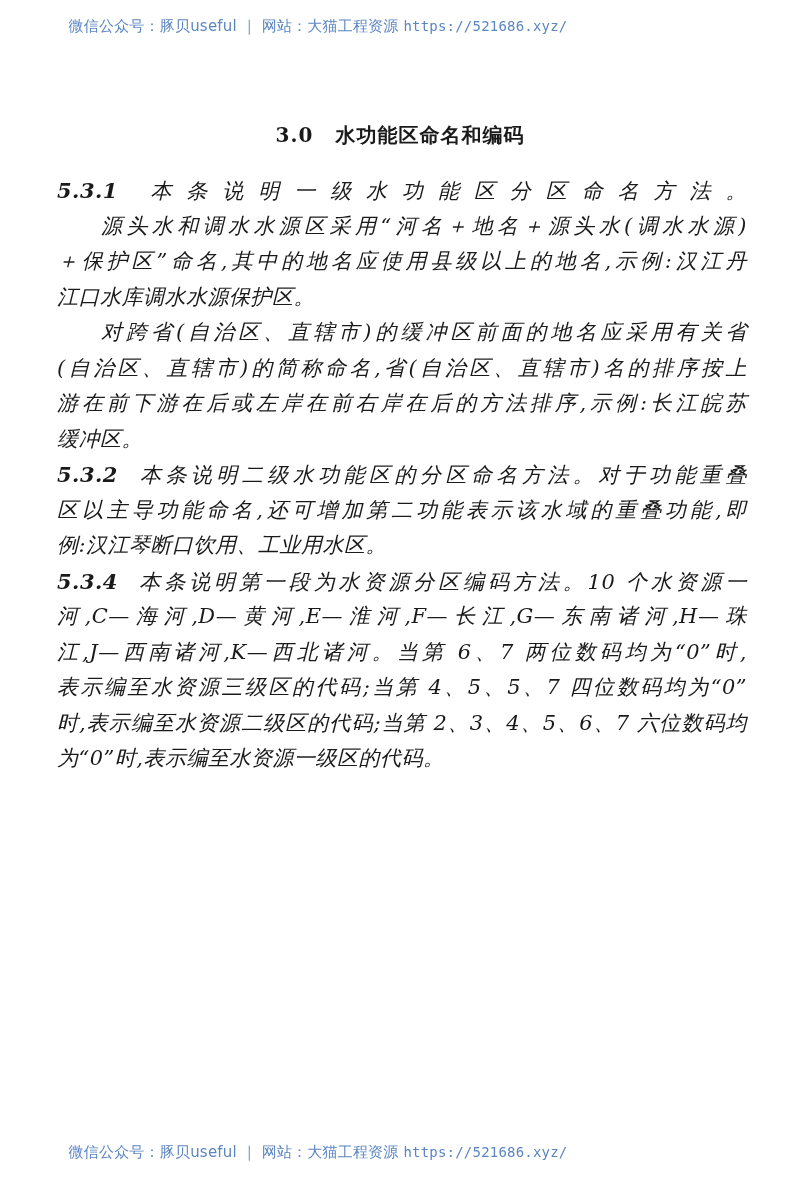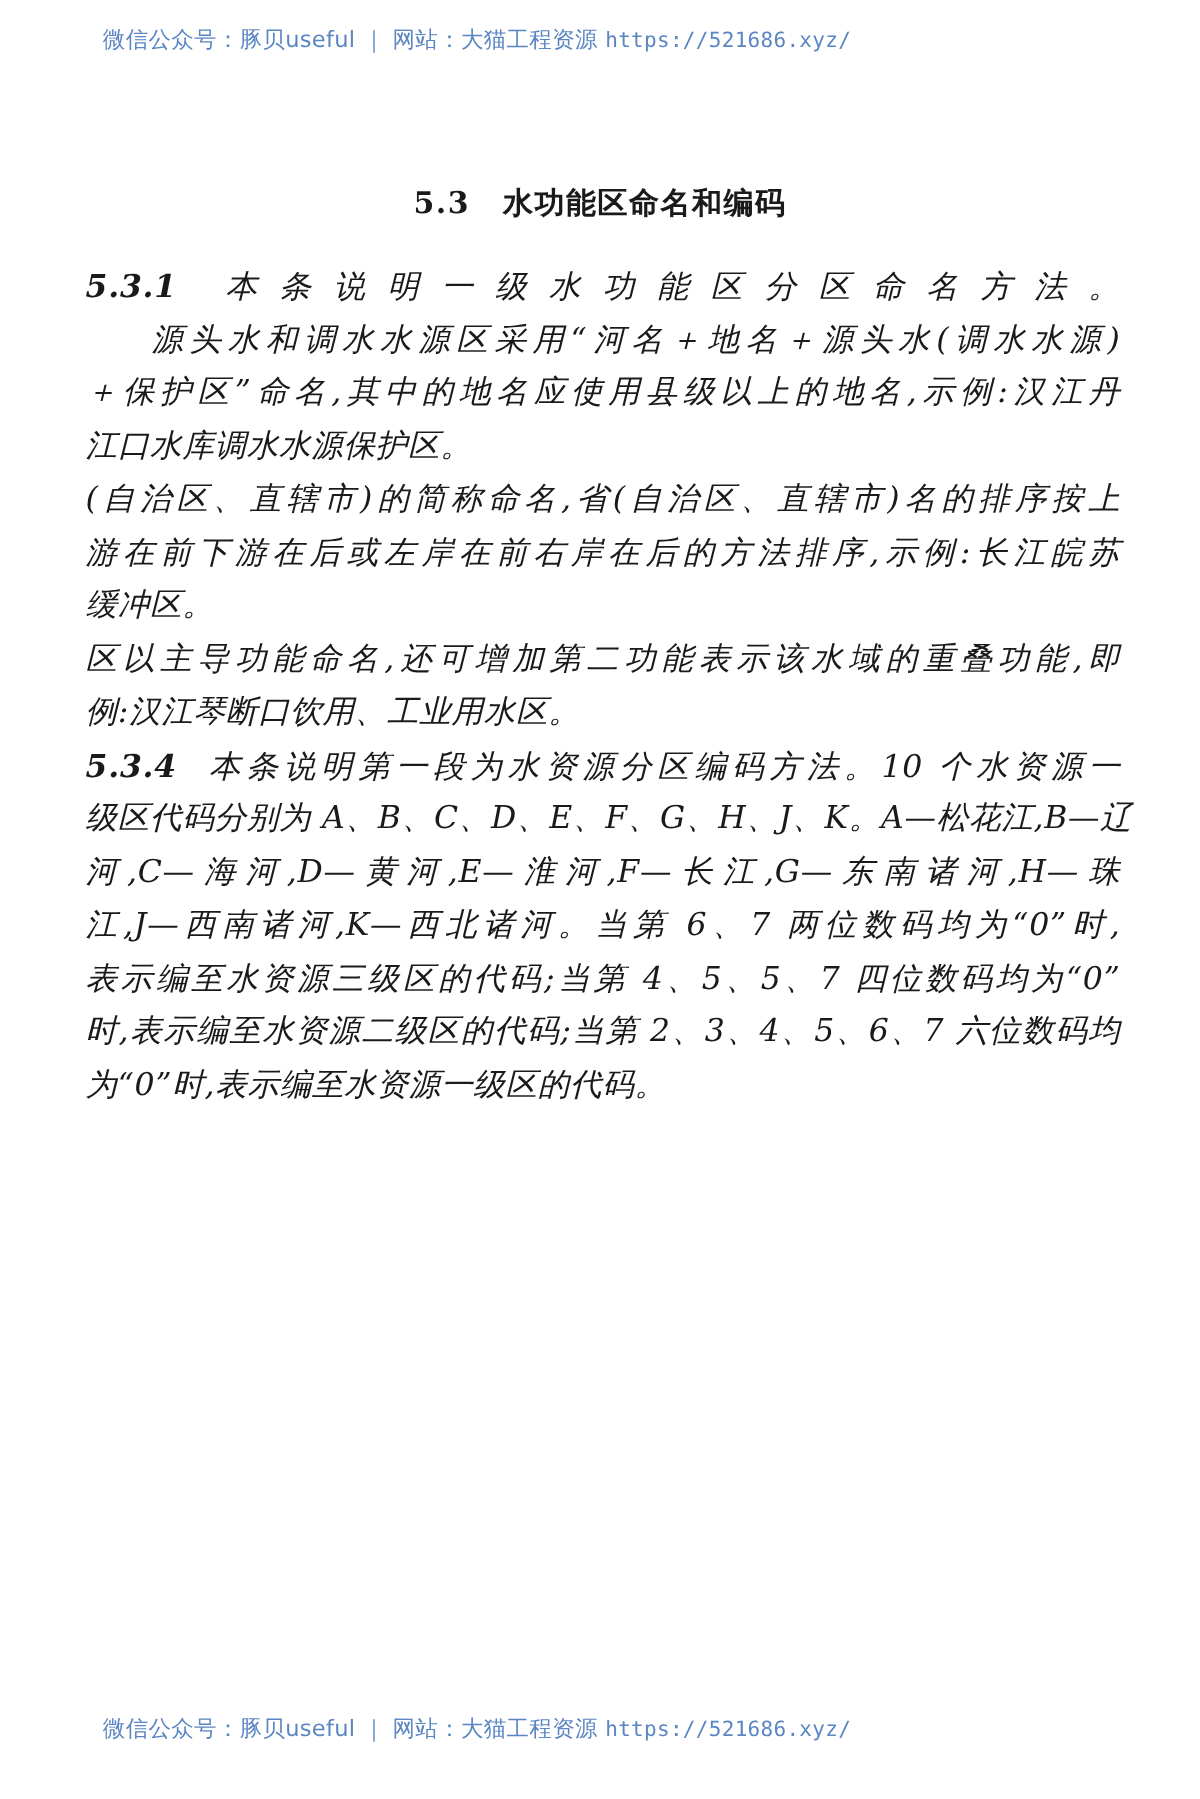--- a/index.html
+++ b/index.html
@@ -30,42 +30,45 @@
   .clause-num { font-weight: bold; margin-right: 18px; }
 </style>
 </head>
 <body>
 
 <div class="watermark wm-top">
   <span>微信公众号：豚贝useful ｜ 网站：大猫工程资源 </span><span class="mono">https://521686.xyz/</span>
 </div>
 
 <div class="section-title">
-  <span class="num">5.3</span><span>水功能区命名和编码</span>
+  <span class="num">3.0</span><span>水功能区命名和编码</span>
 </div>
 
 <div class="content">
 
   <div class="line">
     <span class="clause-num">5.3.1</span><span>本条说明一级水功能区分区命名方法。</span>
   </div>
   <div class="line indent">源头水和调水水源区采用“河名＋地名＋源头水(调水水源)</div>
   <div class="line">＋保护区”命名,其中的地名应使用县级以上的地名,示例:汉江丹</div>
   <div class="line last">江口水库调水水源保护区。</div>
+  <div class="line indent">对跨省(自治区、直辖市)的缓冲区前面的地名应采用有关省</div>
   <div class="line">(自治区、直辖市)的简称命名,省(自治区、直辖市)名的排序按上</div>
   <div class="line">游在前下游在后或左岸在前右岸在后的方法排序,示例:长江皖苏</div>
   <div class="line last">缓冲区。</div>
 
+  <div class="line">
+    <span class="clause-num">5.3.2</span><span>本条说明二级水功能区的分区命名方法。对于功能重叠</span>
+  </div>
   <div class="line">区以主导功能命名,还可增加第二功能表示该水域的重叠功能,即</div>
   <div class="line last">例:汉江琴断口饮用、工业用水区。</div>
 
   <div class="line">
     <span class="clause-num">5.3.4</span><span>本条说明第一段为水资源分区编码方法。10 个水资源一</span>
   </div>
-  <div class="line">级区代码分别为 A、B、C、D、E、F、G、H、J、K。A—松花江,B—辽</div>
   <div class="line">河,C—海河,D—黄河,E—淮河,F—长江,G—东南诸河,H—珠</div>
   <div class="line">江,J—西南诸河,K—西北诸河。当第 6、7 两位数码均为“0”时,</div>
   <div class="line">表示编至水资源三级区的代码;当第 4、5、5、7 四位数码均为“0”</div>
   <div class="line">时,表示编至水资源二级区的代码;当第 2、3、4、5、6、7 六位数码均</div>
   <div class="line last">为“0”时,表示编至水资源一级区的代码。</div>
 </div>
 
 <div class="watermark wm-bottom">
   <span>微信公众号：豚贝useful ｜ 网站：大猫工程资源 </span><span class="mono">https://521686.xyz/</span>
 </div>

